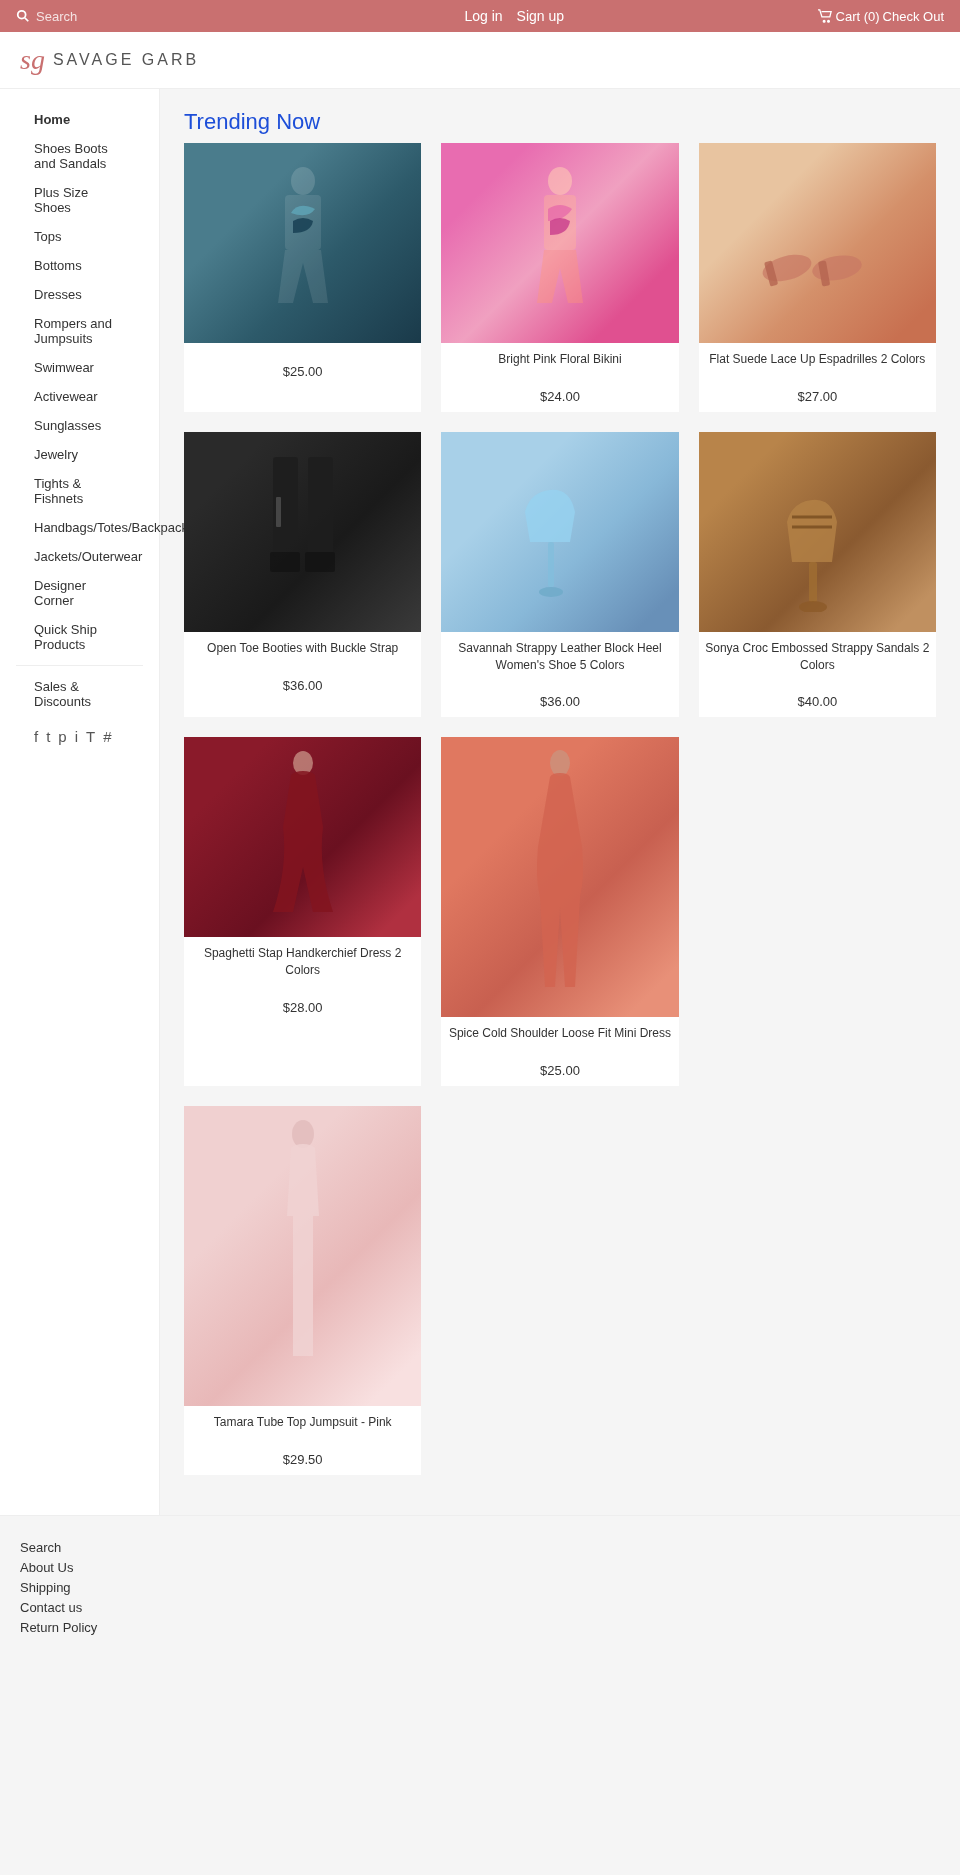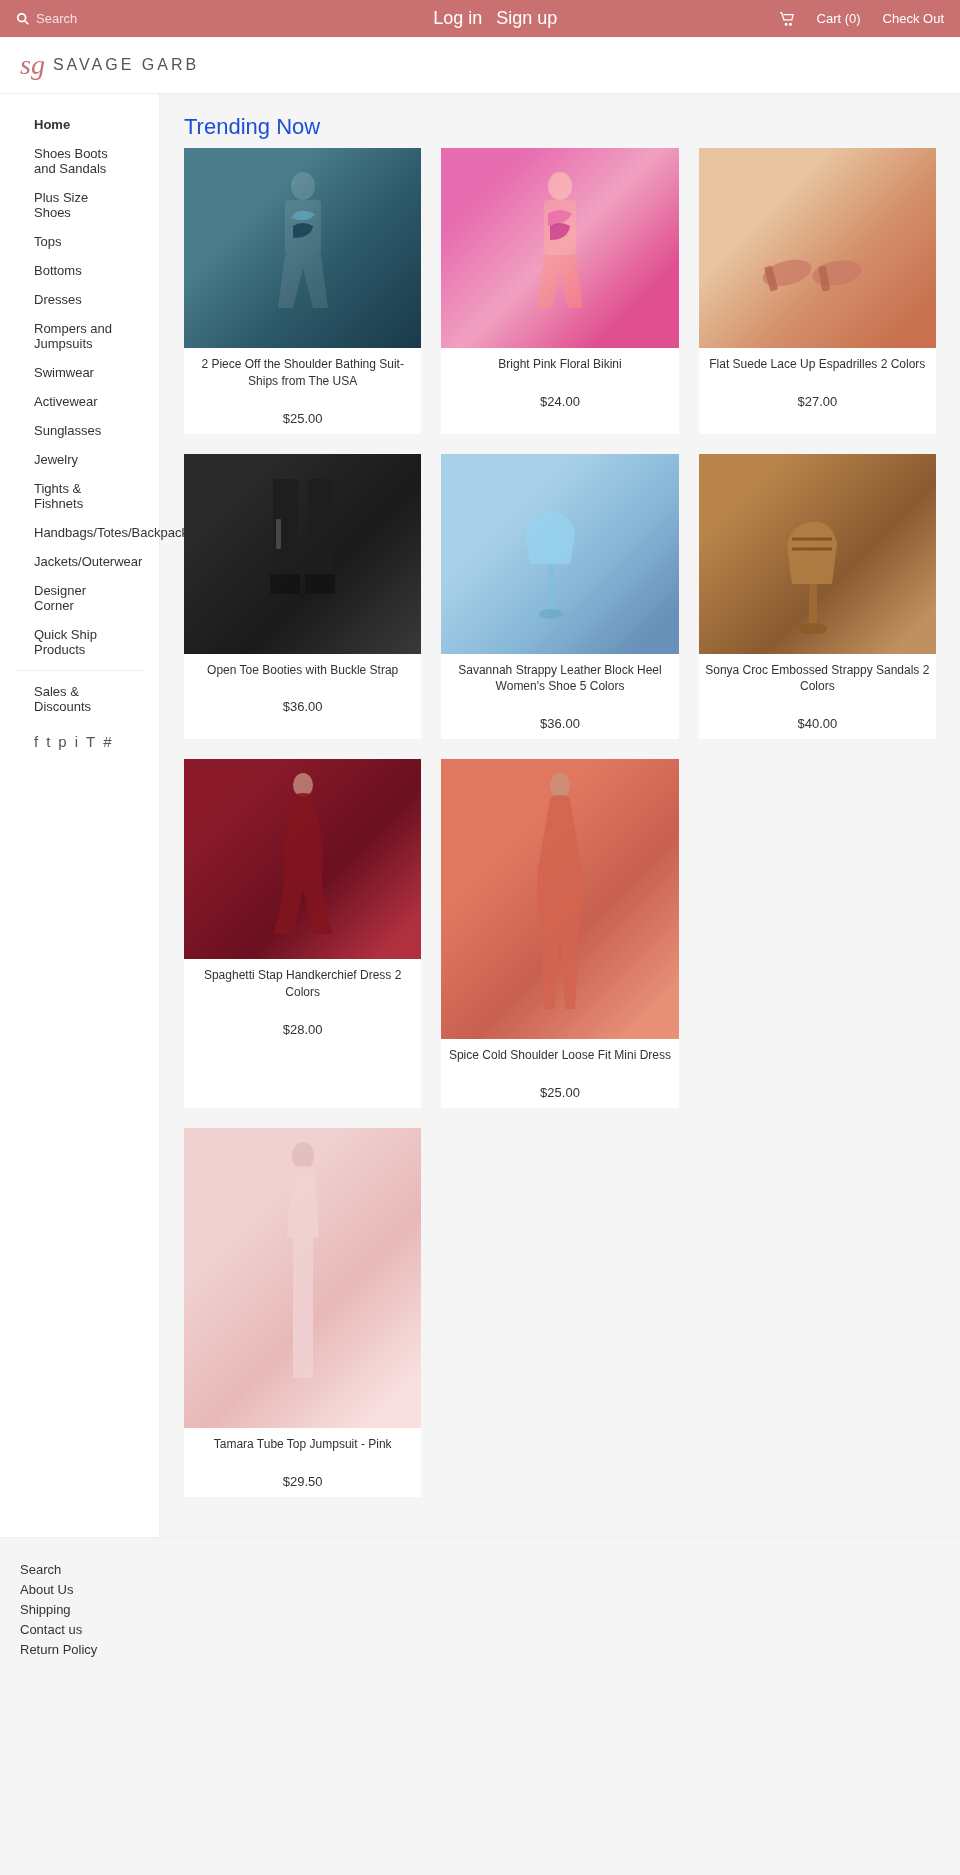--- a/index.html
+++ b/index.html
@@ -10,22 +10,22 @@
       background: #c97070;
       padding: 8px 16px;
       display: flex;
       align-items: center;
       justify-content: space-between;
     }
     .top-bar-left { display: flex; align-items: center; gap: 6px; color: #fff; }
     .top-bar-left input { border: none; background: transparent; color: #fff; font-size: 13px; outline: none; }
     .top-bar-left input::placeholder { color: rgba(255,255,255,0.8); }
     .top-bar-center { display: flex; gap: 14px; }
-    .top-bar-center a { color: #fff; text-decoration: none; font-size: 18px; }
-    .top-bar-right { display: flex; align-items: center; gap: 22px; color: #fff; font-size: 13px; }
+    .top-bar-center a { color: #fff; text-decoration: none; font-size: 14px; }
+    .top-bar-right { display: flex; align-items: center; gap: 3px; color: #fff; font-size: 13px; }
     .top-bar-right a { color: #fff; text-decoration: none; }
 
     
     .header {
       background: #fff;
       padding: 14px 20px;
       border-bottom: 1px solid #eee;
       display: flex;
       align-items: center;
     }
@@ -214,21 +214,20 @@
       <div class="product-card">
         <div class="product-image img-bikini-1">
           <svg width="80" height="160" viewBox="0 0 80 160">
             <ellipse cx="40" cy="18" rx="12" ry="14" fill="rgba(255,255,255,0.15)"></ellipse>
             <rect x="22" y="32" width="36" height="55" rx="4" fill="rgba(255,255,255,0.1)"></rect>
             <path d="M22 87 L15 140 L30 140 L40 100 L50 140 L65 140 L58 87 Z" fill="rgba(255,255,255,0.1)"></path>
             <path d="M28 50 Q35 38 52 46 Q45 56 28 50Z" fill="rgba(100,180,200,0.6)"></path>
             <path d="M30 58 Q40 52 50 58 Q48 70 30 70Z" fill="rgba(20,60,80,0.8)"></path>
           </svg>
         </div>
-        <div class="product-name">2 Piece Off the Shoulder Bathing Suit- Ships from The USA</div>
         <div class="product-price">$25.00</div>
       </div>
 
       <div class="product-card">
         <div class="product-image img-bikini-pink">
           <svg width="80" height="160" viewBox="0 0 80 160">
             <ellipse cx="40" cy="18" rx="12" ry="14" fill="rgba(255,200,180,0.6)"></ellipse>
             <rect x="24" y="32" width="32" height="55" rx="4" fill="rgba(255,180,150,0.4)"></rect>
             <path d="M24 87 L17 140 L32 140 L40 105 L48 140 L63 140 L56 87 Z" fill="rgba(255,150,120,0.4)"></path>
             <path d="M28 46 Q40 38 52 46 Q44 58 28 58Z" fill="rgba(230,100,170,0.7)"></path>

